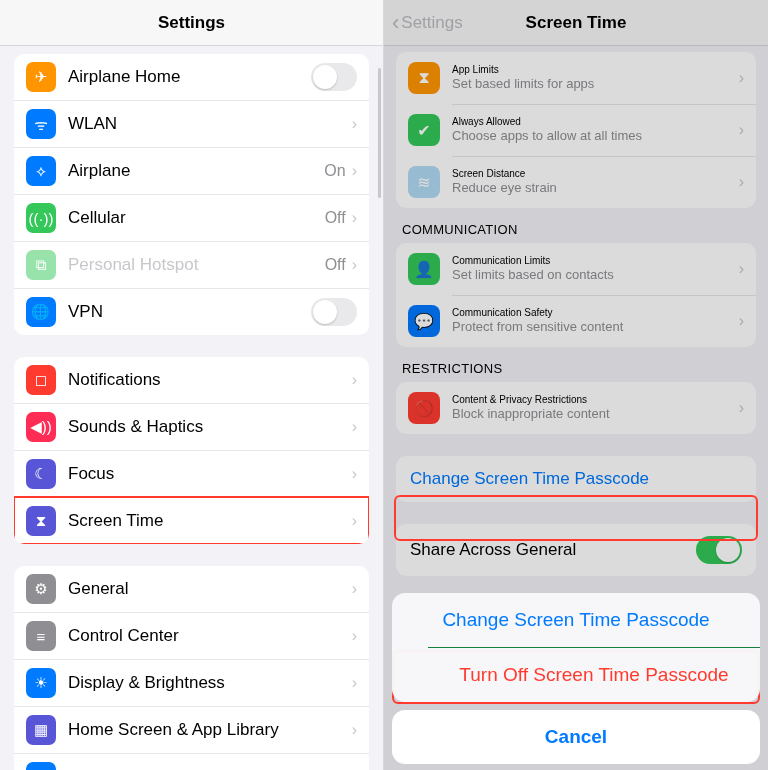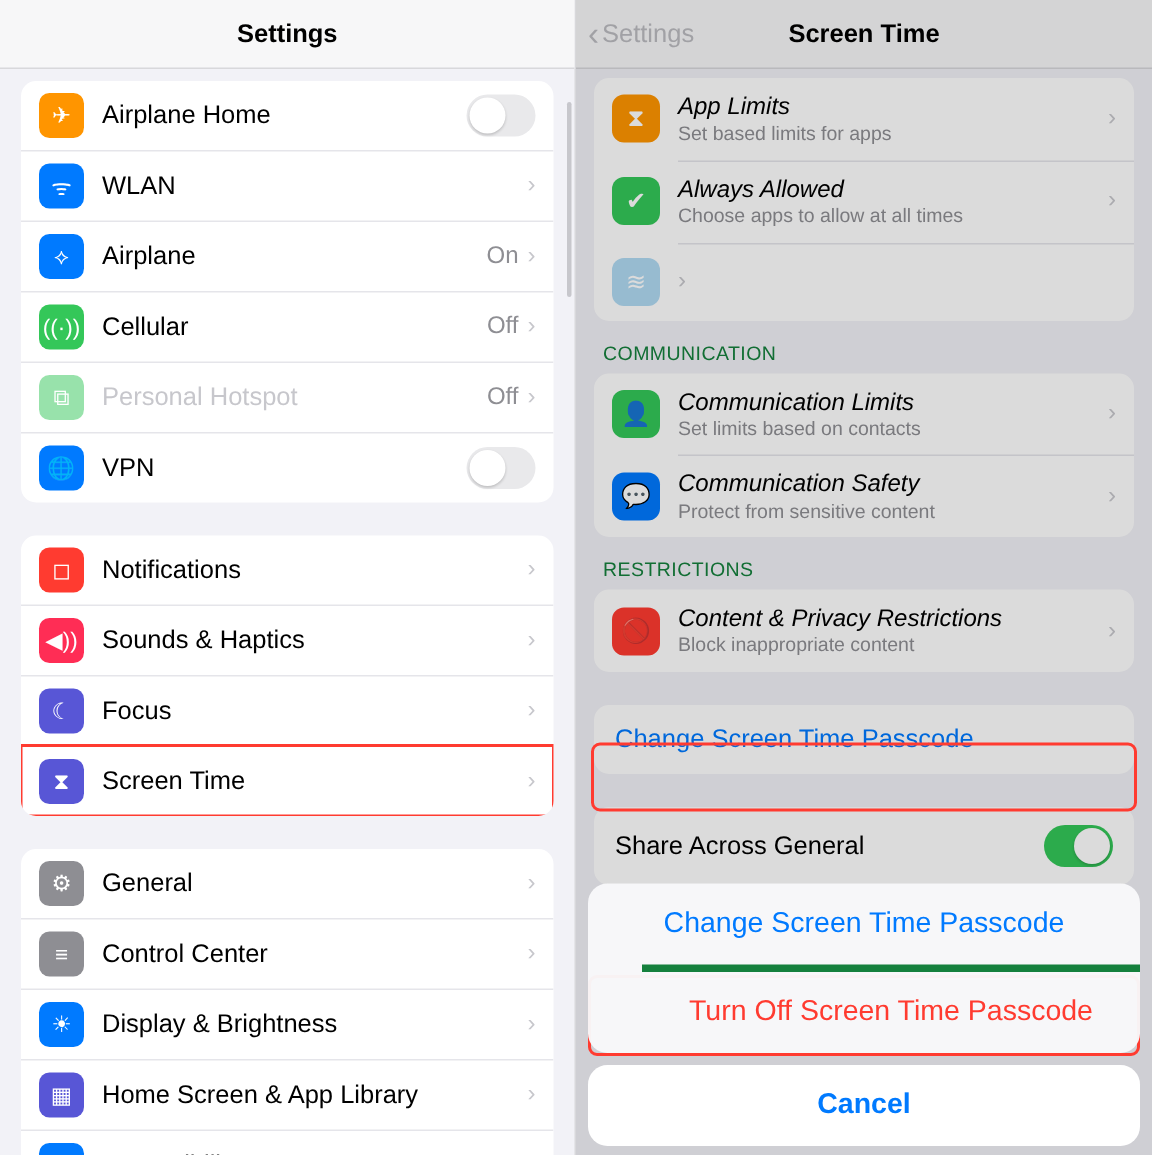--- a/index.html
+++ b/index.html
@@ -105,40 +105,40 @@
   .disabled .icon { opacity: 0.5; }
   .highlight { outline: 2px solid #ff3b30; outline-offset: -1px; }
 
   
   .right-scroll {
     flex: 1;
     padding: 6px 12px 0 12px;
     overflow: hidden;
   }
   .section-header {
-    font-size: 13px; color: #15803d; text-transform: uppercase;
+    font-size: 13px; color: #000000; text-transform: uppercase;
     letter-spacing: .3px; padding: 14px 4px 6px 6px;
   }
   .rgroup {
     background: #fff; border-radius: 10px; overflow: hidden;
   }
   .rrow {
     display: flex; align-items: center; padding: 10px 12px;
     position: relative;
   }
   .rrow + .rrow::before {
     content:""; position:absolute; left:56px; right:0; top:0; height:1px; background:#e5e5ea;
   }
   .ricon {
     width: 32px; height: 32px; border-radius: 8px;
     display:flex; align-items:center; justify-content:center;
     margin-right: 12px; color:#fff; flex-shrink:0;
   }
   .rtext { flex:1; display:flex; flex-direction:column; }
-  .rtitle { font-size: 16px; line-height:1.2;font-style:italic; }
+  .rtitle { font-size: 10px; line-height:1.2; }
   .rsub { font-size: 13px; color:#8e8e93; line-height:1.2; }
   .link-row {
     background:#fff; border-radius:10px; padding: 13px 14px;
     color:#007aff; font-size:17px;
   }
   .share-row {
     background:#fff; border-radius:10px; padding: 12px 14px;
     display:flex; align-items:center; justify-content:space-between;
     margin-top: 22px;
   }
@@ -154,21 +154,21 @@
     display:flex; flex-direction:column; gap: 8px;
   }
   .sheet {
     background: rgba(248,248,250,0.97); border-radius: 13px; overflow:hidden;
   }
   .sheet-btn {
     text-align:center; padding: 16px 8px; font-size: 19px;
     color:#007aff;
   }
   .sheet-btn.destructive { color:#ff3b30; }
-  .sheet-btn + .sheet-btn { border-top: 5px solid #15803d; margin-left: 36px; }
+  .sheet-btn + .sheet-btn { border-top: 1px solid #15803d; margin-left: 36px; }
   .sheet-cancel {
     background:#fff; border-radius:13px; text-align:center;
     padding: 16px 8px; font-size:19px; font-weight:600; color:#007aff;
   }
   
   .hl-box-1 { position:absolute; outline:2px solid #ff3b30; border-radius:4px; pointer-events:none; left:12px; right:12px; }
 </style>
 </head>
 <body>
 
@@ -295,20 +295,24 @@
         <div class="rrow">
           <div class="ricon" style="background: rgb(52, 199, 89); font-size: 16px;">✔</div>
           <div class="rtext">
             <div class="rtitle">Always Allowed</div>
             <div class="rsub">Choose apps to allow at all times</div>
           </div>
           <div class="chevron">›</div>
         </div>
         <div class="rrow">
           <div class="ricon" style="background: rgb(176, 218, 243); font-size: 16px;">≋</div>
+          <div class="rtext">
+            <div class="rtitle">Screen Distance</div>
+            <div class="rsub">Reduce eye strain</div>
+          </div>
           <div class="chevron">›</div>
         </div>
       </div>
       <div class="section-header">COMMUNICATION</div>
       <div class="rgroup">
         <div class="rrow">
           <div class="ricon" style="background: rgb(52, 199, 89); font-size: 16px;">👤</div>
           <div class="rtext">
             <div class="rtitle">Communication Limits</div>
             <div class="rsub">Set limits based on contacts</div>

